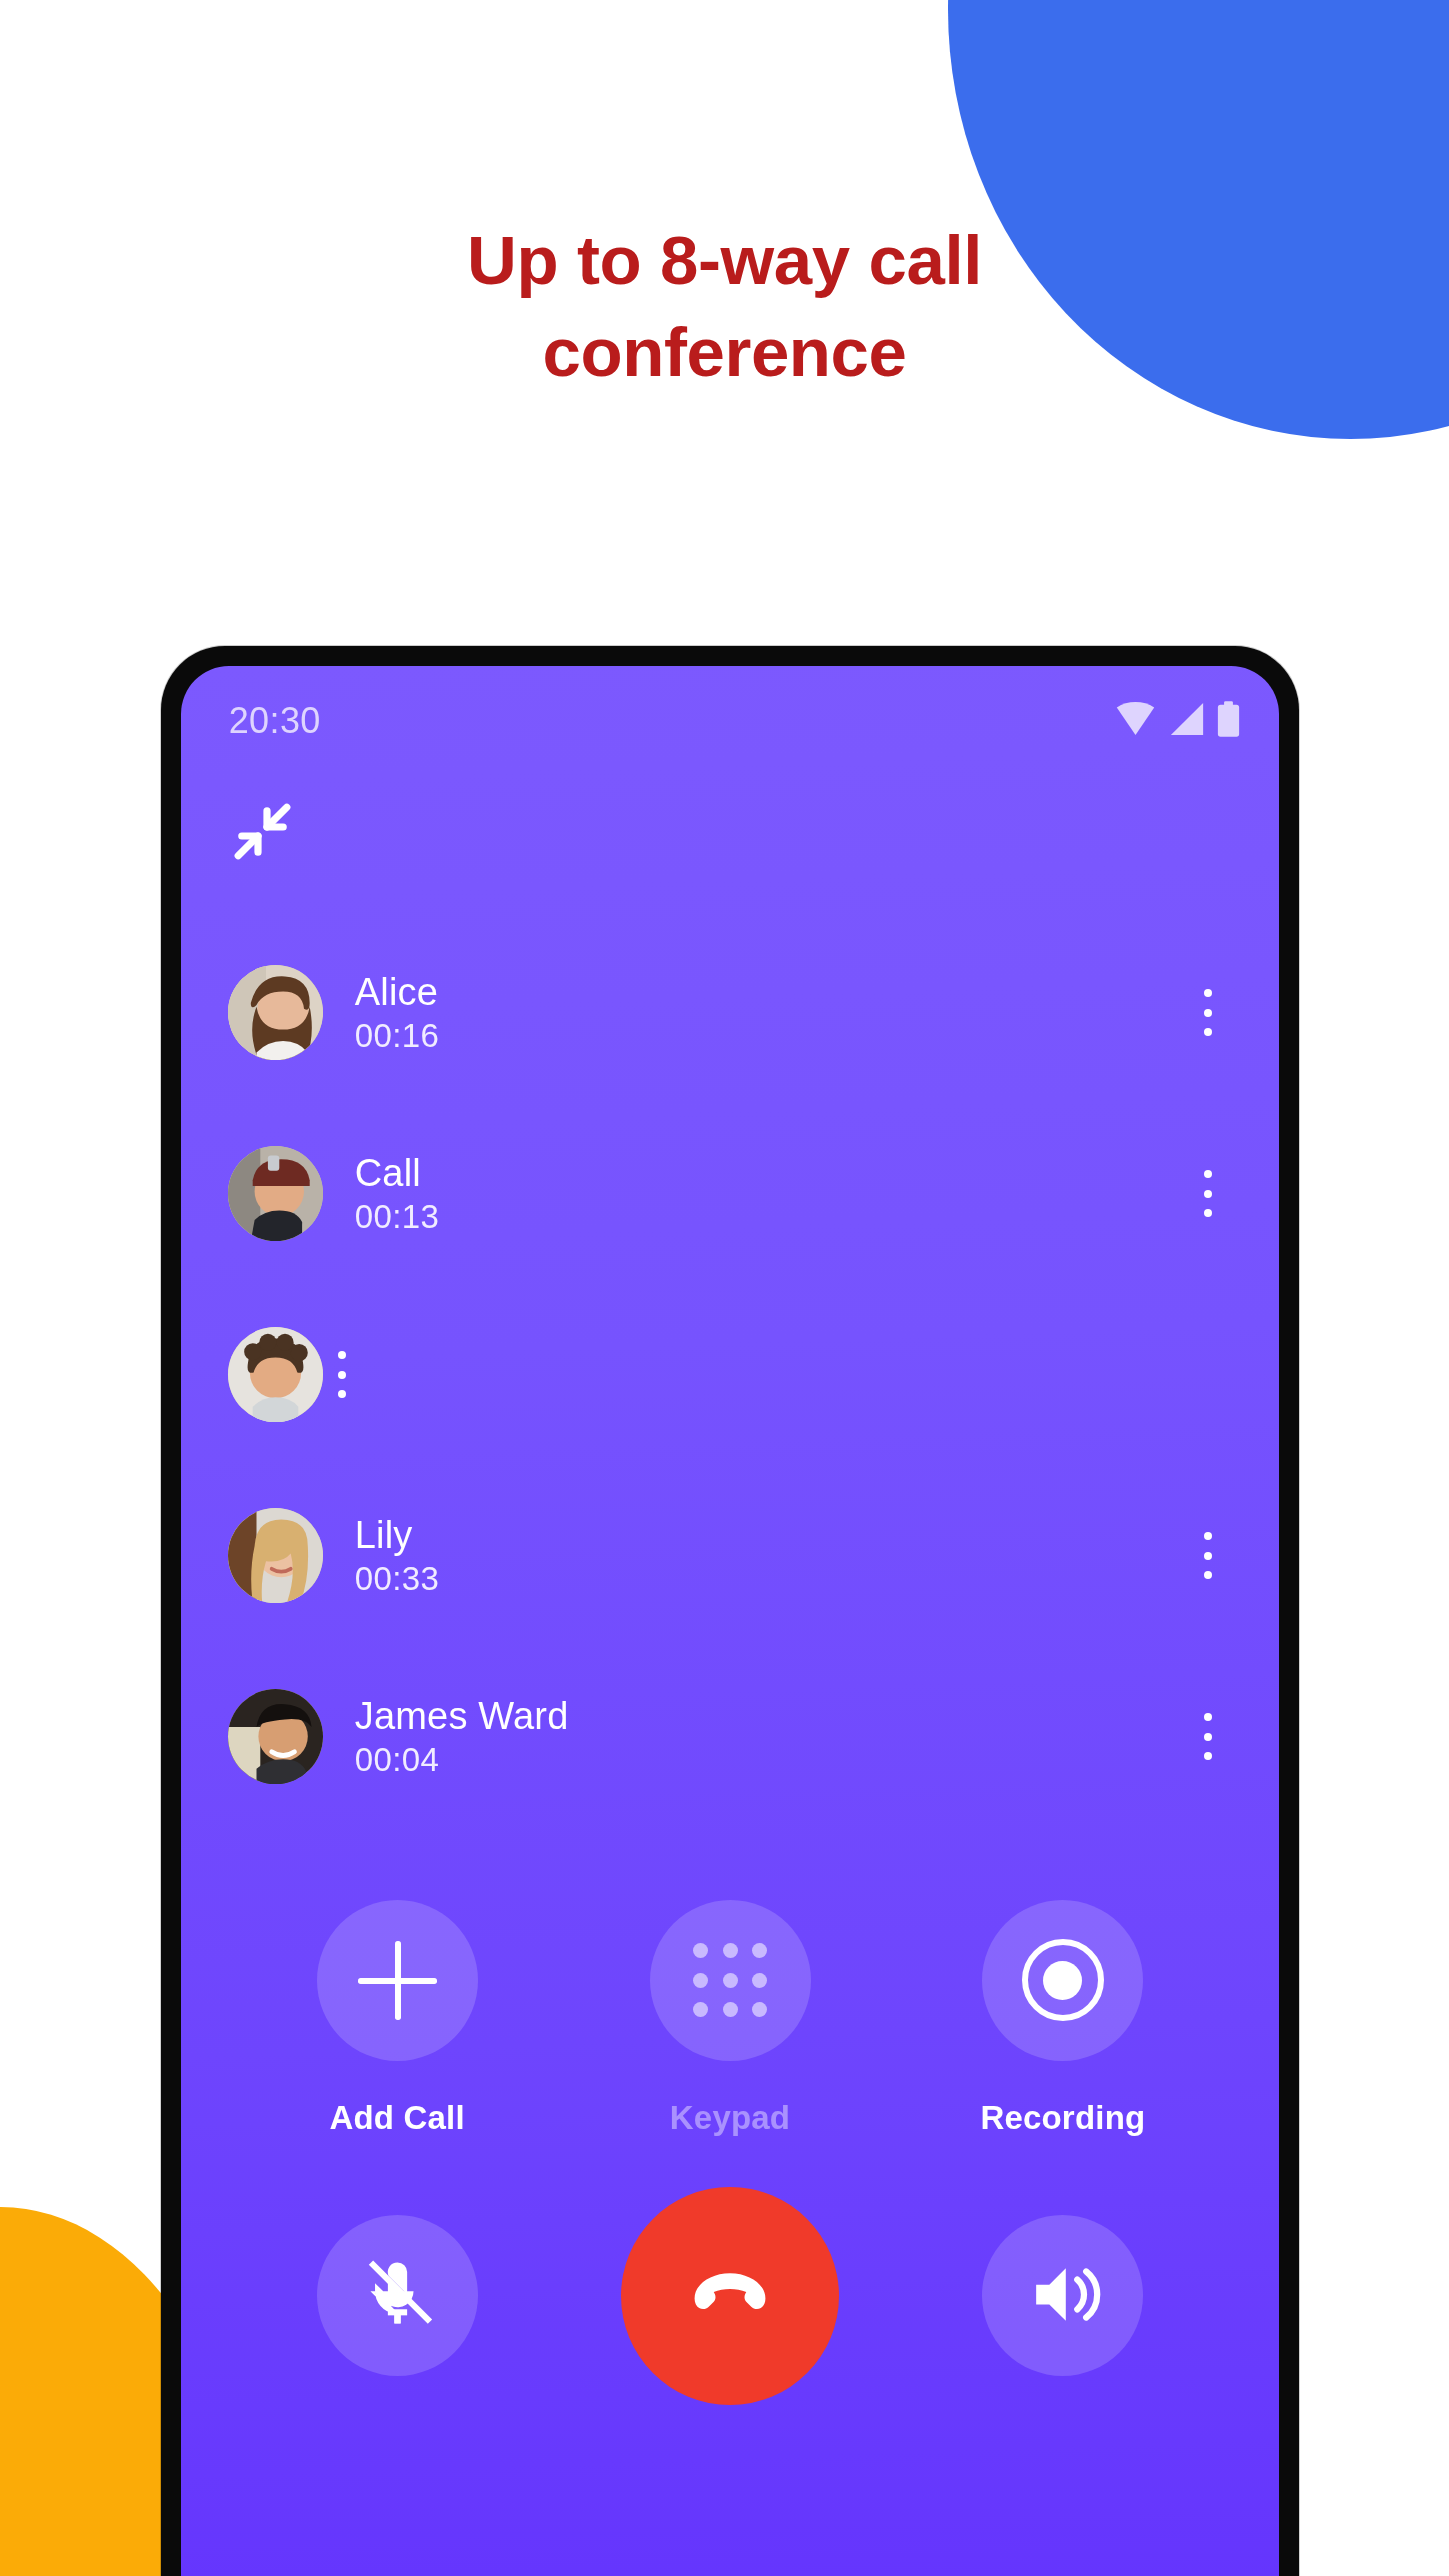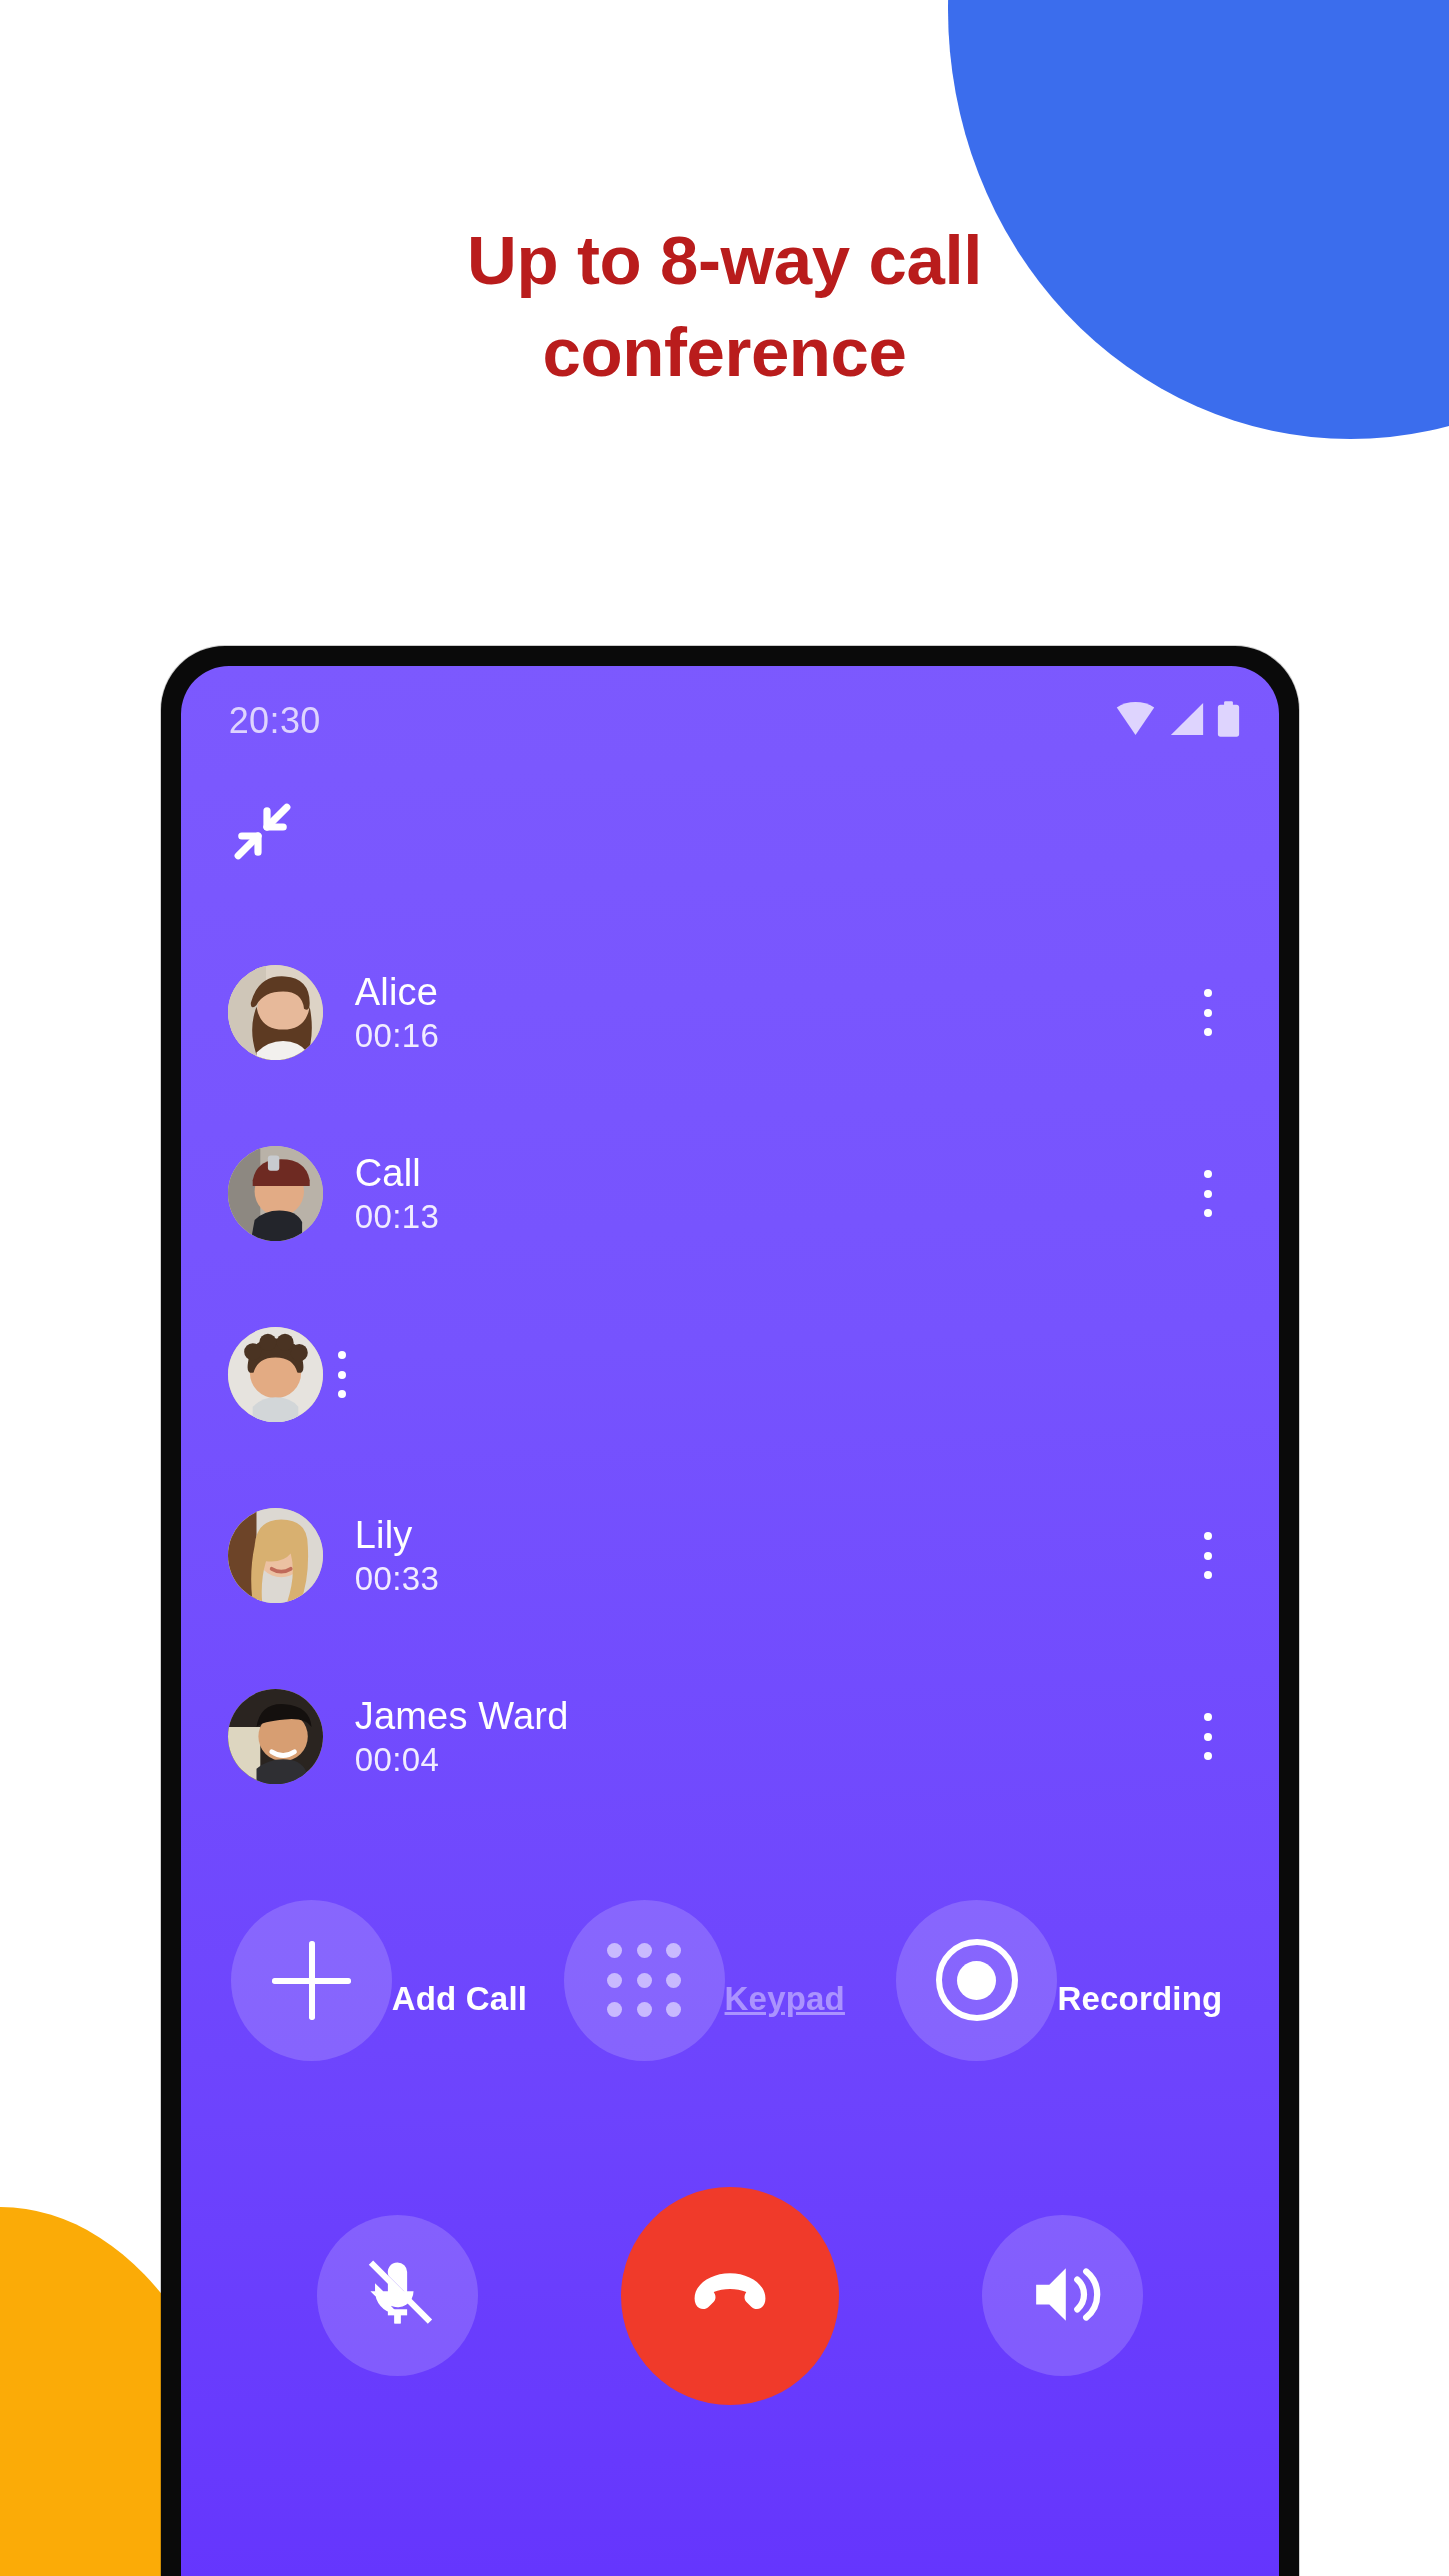--- a/index.html
+++ b/index.html
@@ -136,34 +136,34 @@
     border-radius:50%; background:#ffffff;
   }
 
   
   .actions {
     position:absolute;
     left:0; right:0; top:1234px;
     display:flex;
     padding:0 50px;
   }
-  .action { flex:1 1 0; display:flex; flex-direction:row; align-items:center; }
+  .action { flex:1 1 0; display:flex; flex-direction:column; align-items:center; }
   .action-circle {
     width:161px; height:161px;
     border-radius:50%;
     background:rgba(255,255,255,.17);
     display:flex; align-items:center; justify-content:center;
     cursor:pointer;
   }
   .action-label {
     margin-top:38px;
     font-size:33px; font-weight:600;
     color:#ffffff; letter-spacing:0.2px;
   }
-  .action.disabled .action-label { color:rgba(255,255,255,.42);text-decoration:underline; }
+  .action.disabled .action-label { color:rgba(255,255,255,.42); }
 
   .plus-glyph {
     position:relative; width:79px; height:79px;
   }
   .plus-glyph::before, .plus-glyph::after {
     content:""; position:absolute; background:#ffffff; border-radius:2.7px;
   }
   .plus-glyph::before { left:0; top:37px; width:79px; height:6.3px; }
   .plus-glyph::after  { top:0; left:37px; height:79px; width:6.3px; }
 

